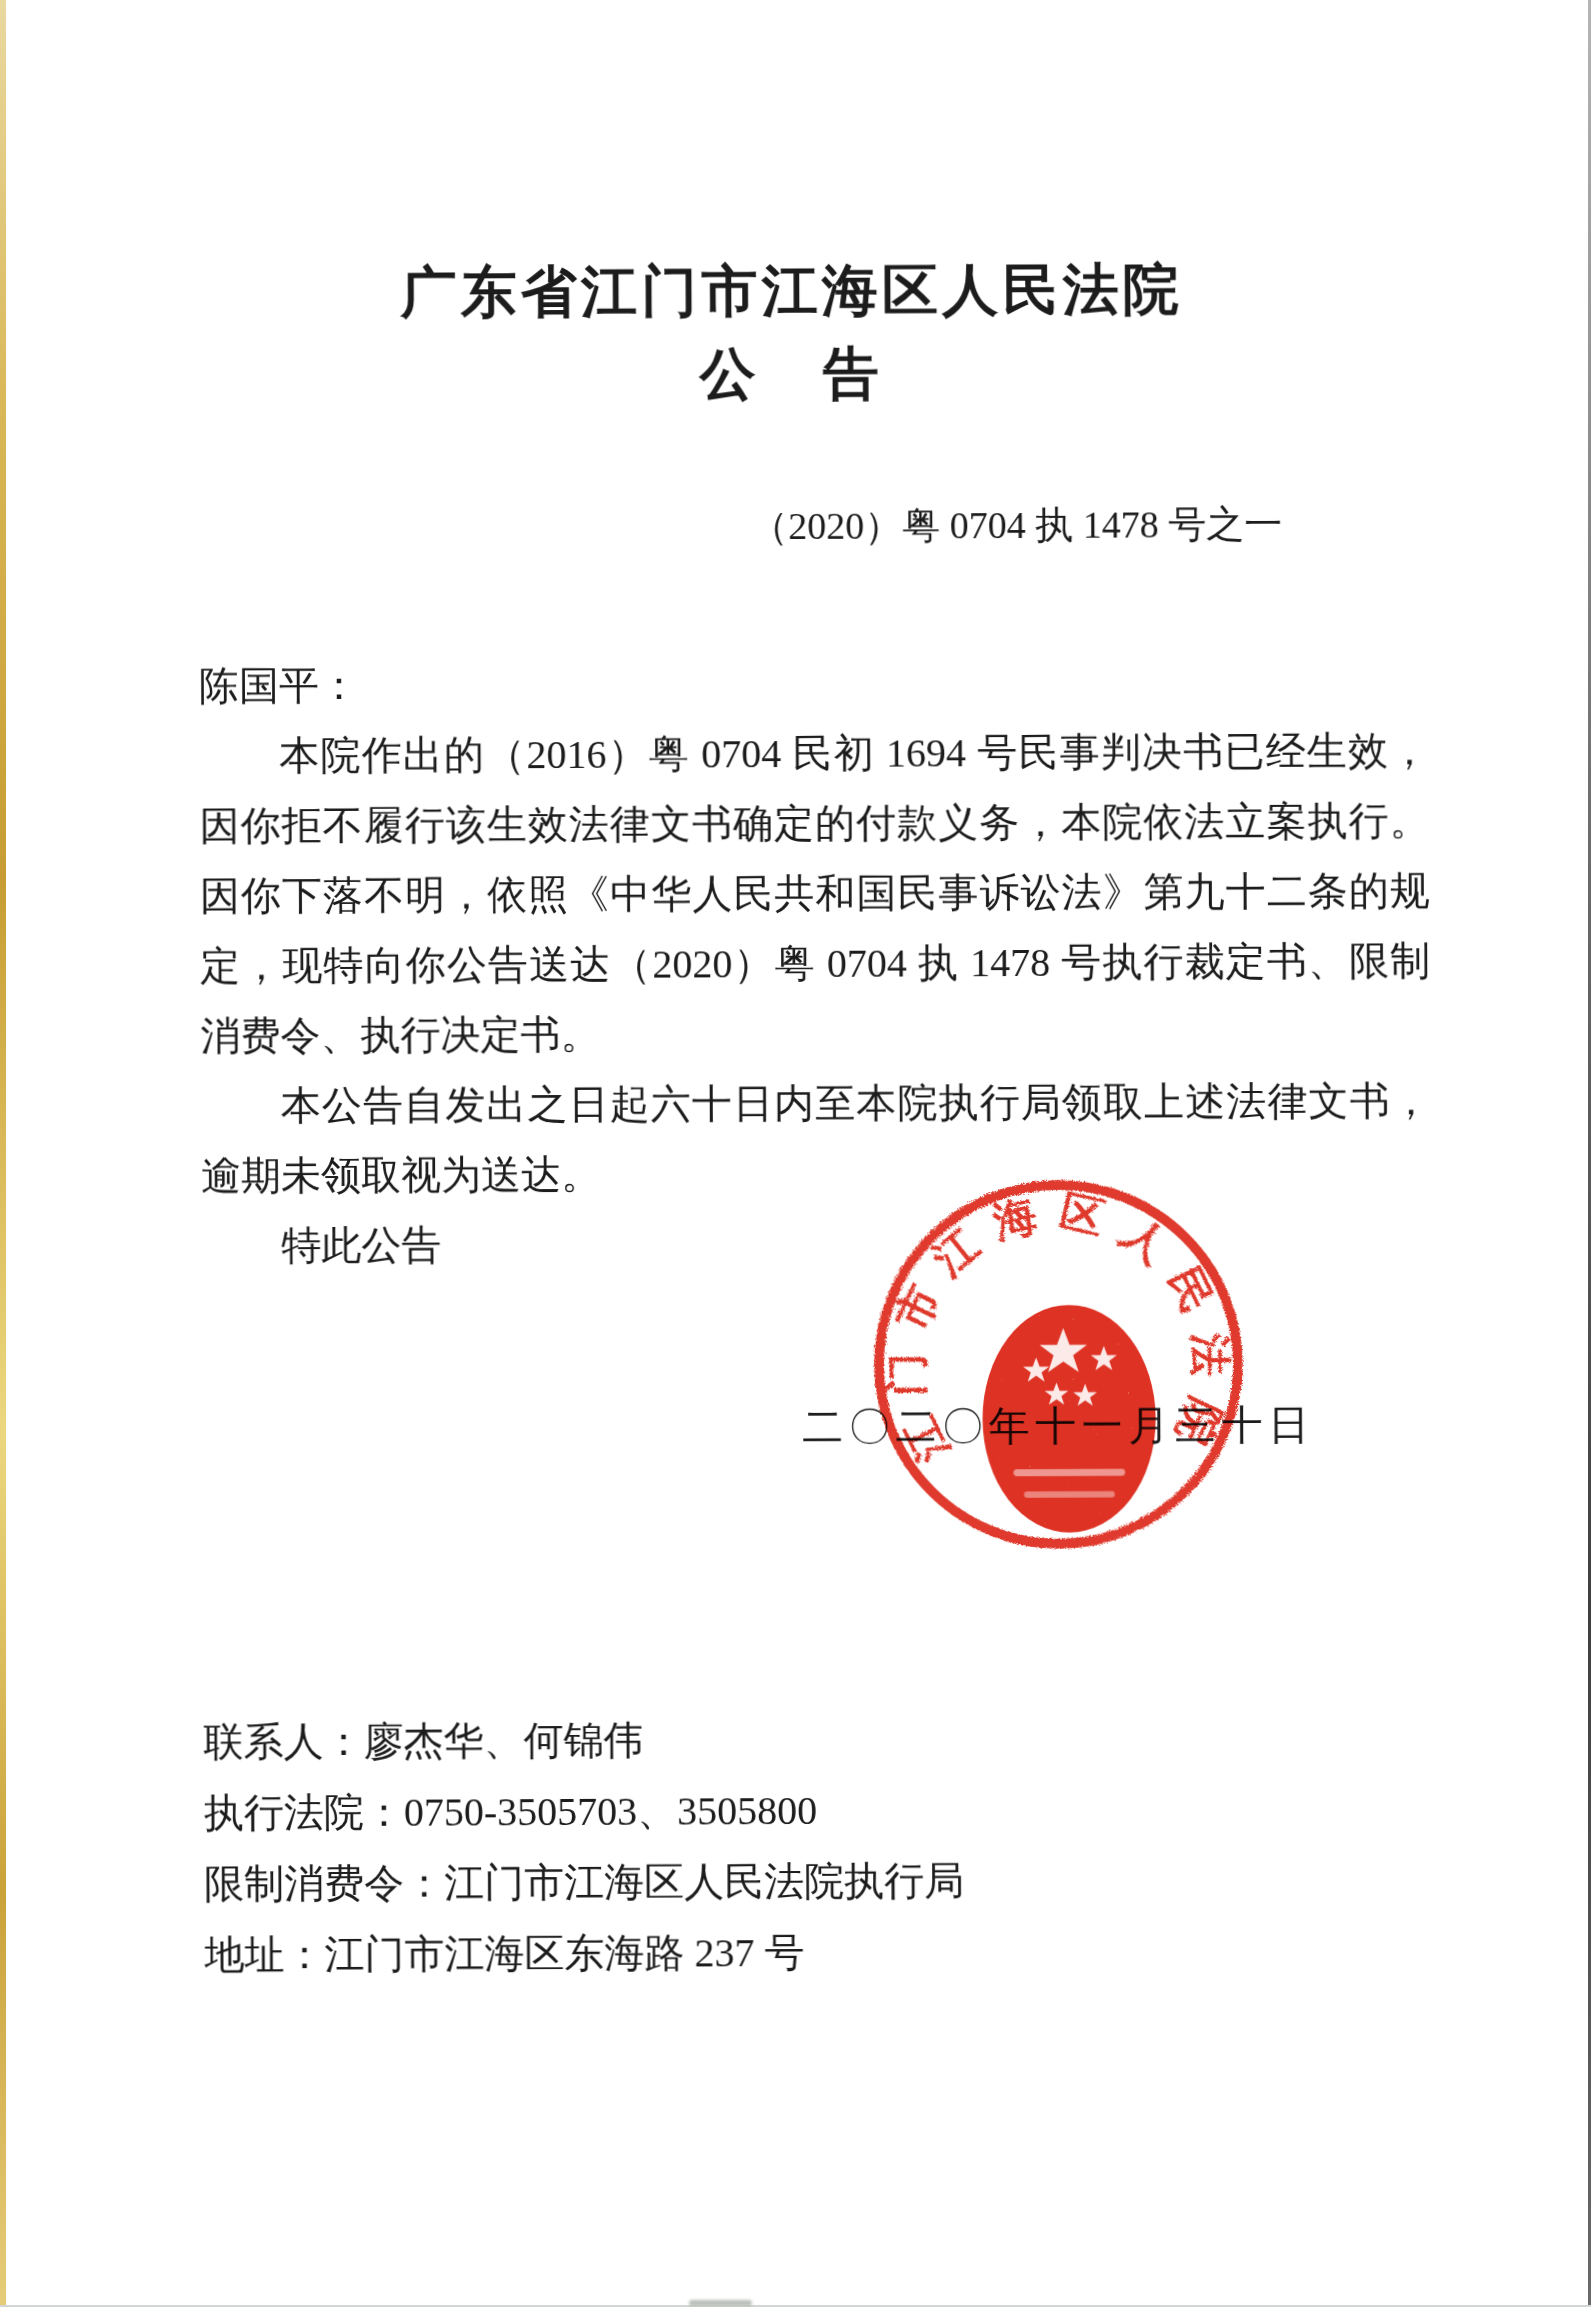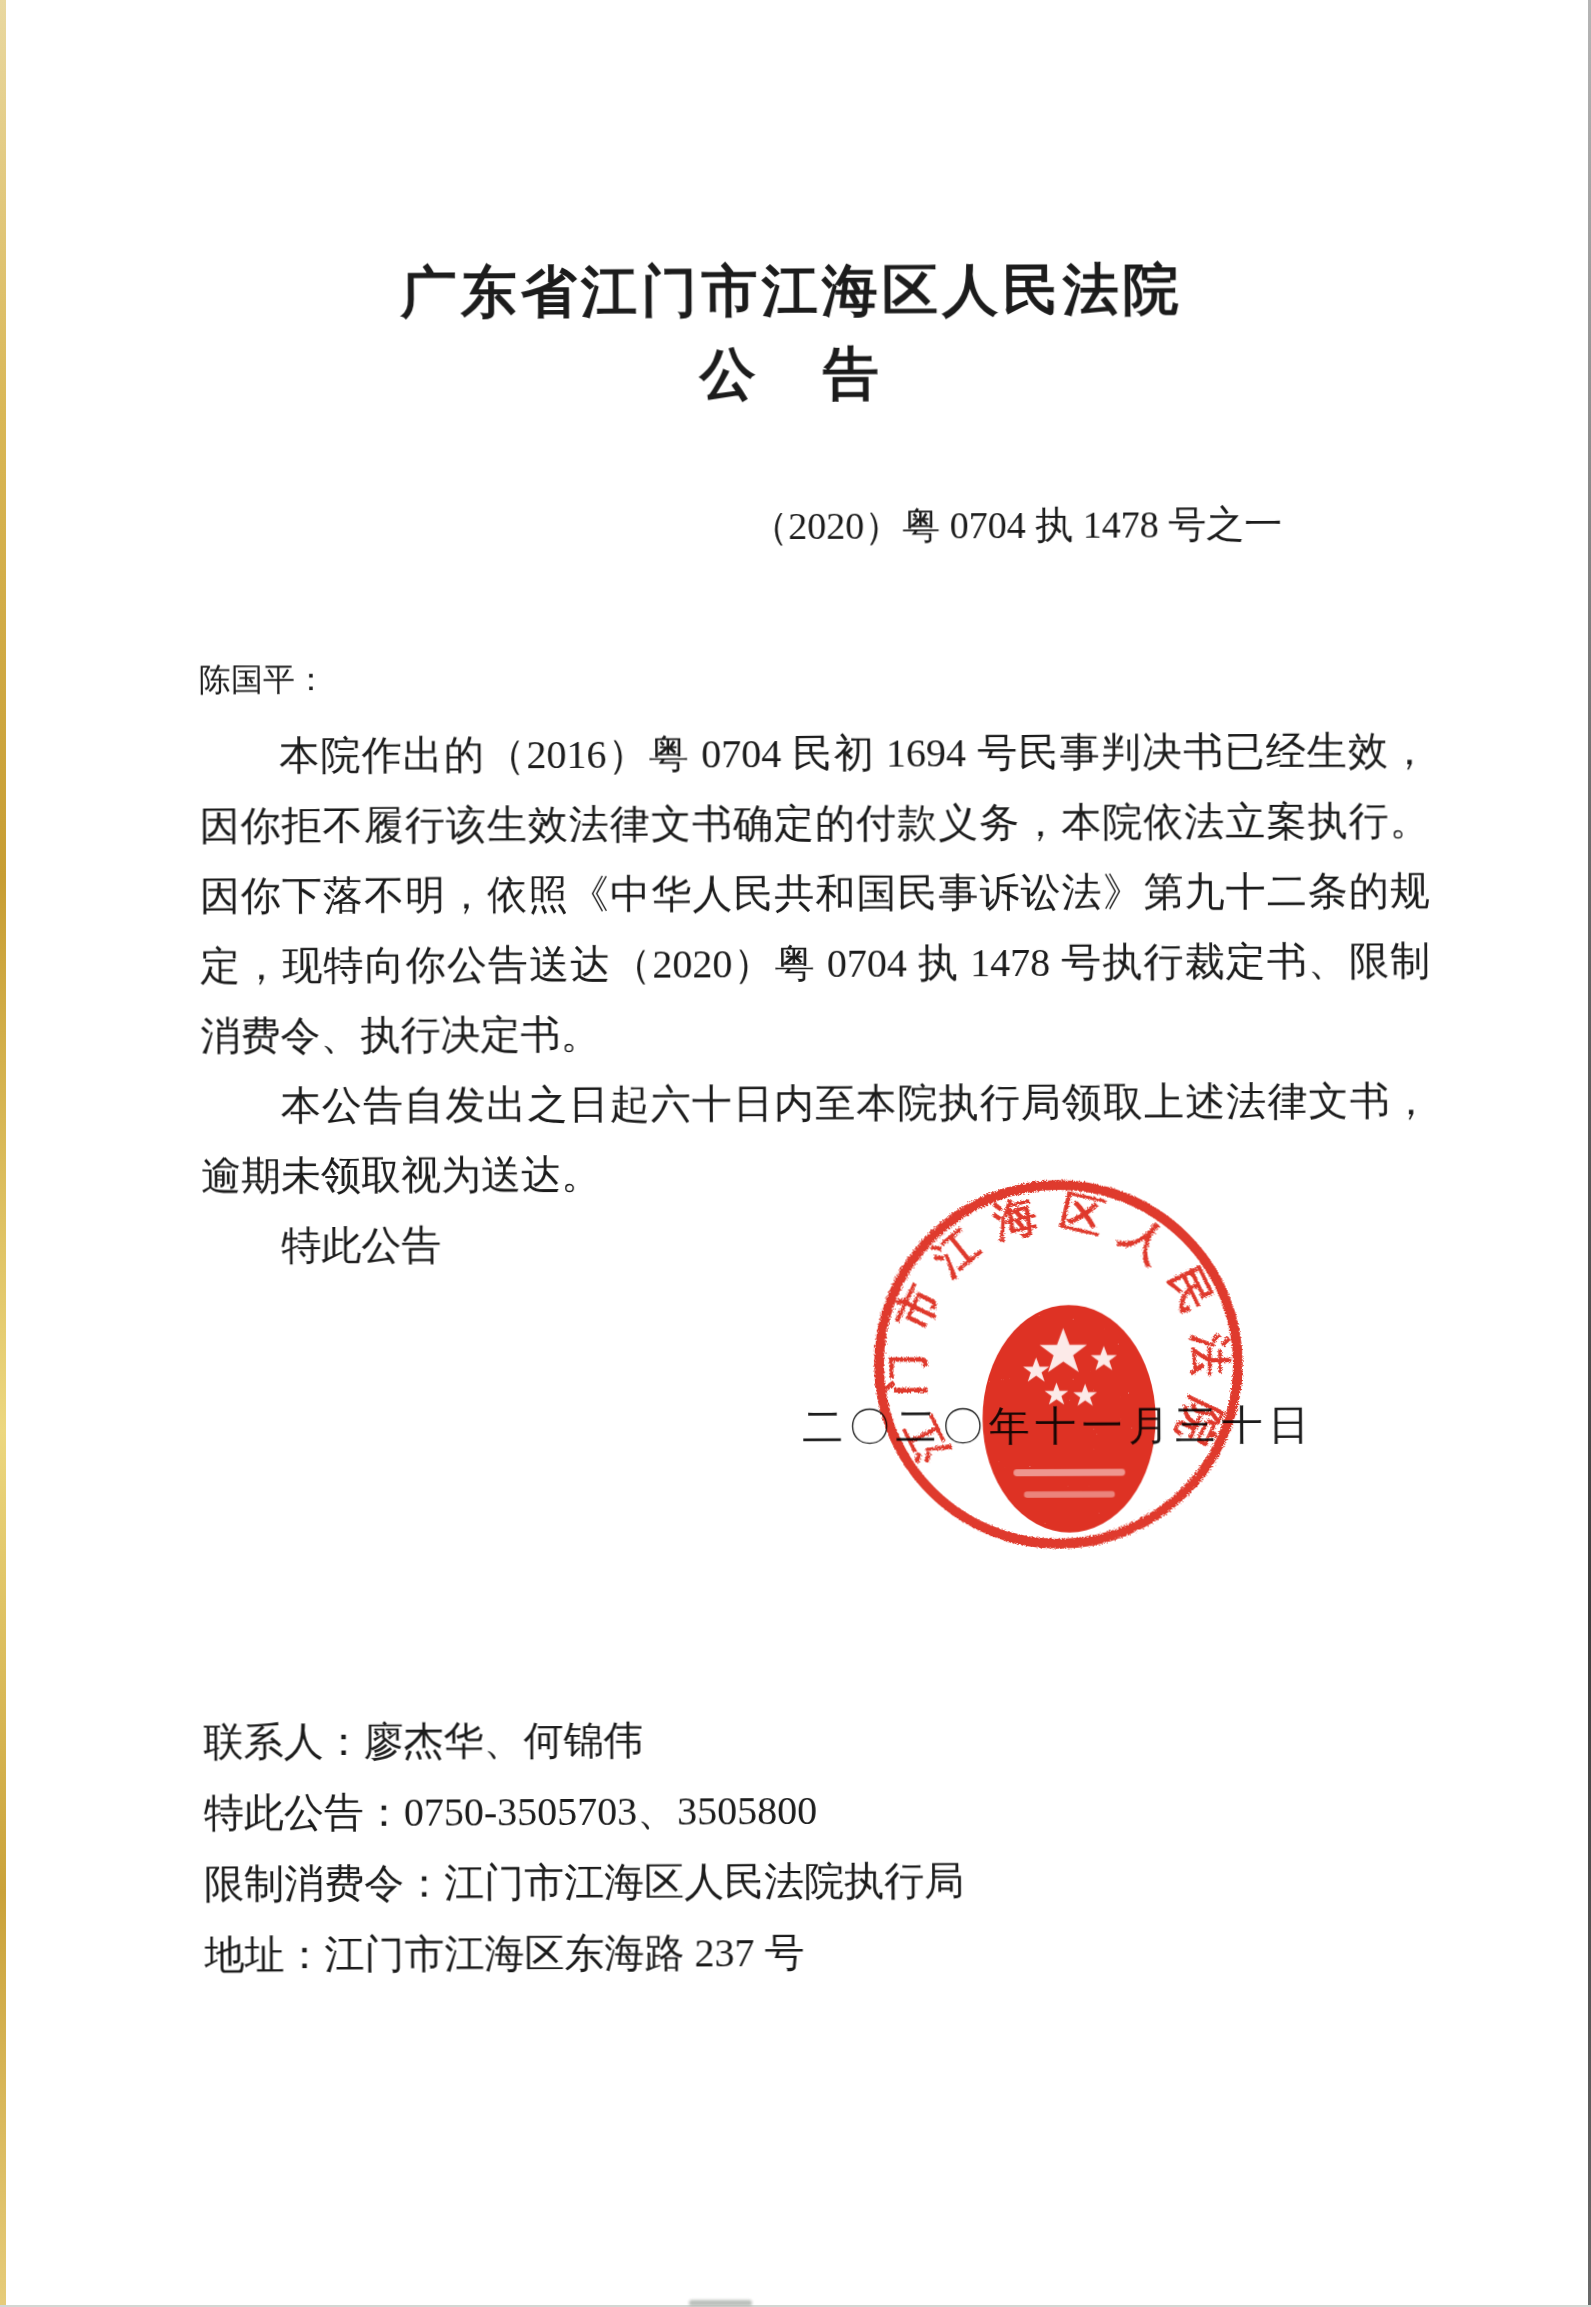--- a/index.html
+++ b/index.html
@@ -40,21 +40,21 @@
     margin: 0; text-align: center;
     font-size: 56px; font-weight: 700; letter-spacing: 5.6px;
   }
   .case-no {
     position: absolute; top: 501px; right: 0; width: 100%;
     text-align: right; padding-right: 306px; box-sizing: border-box;
     font-size: 38px;
   }
   .recipient {
     position: absolute; top: 656px; left: 201px;
-    font-size: 32px;
+    font-size: 40px;
   }
   .body-text {
     position: absolute; top: 719px; left: 201px; width: 1230px;
     font-size: 40px; line-height: 70px;
     text-align: justify;
   }
   .body-text p { margin: 0; text-indent: 2em; }
   .body-text p.closing { text-align: left; }
   .date {
     position: absolute; top: 1400px; left: 801px;
@@ -128,21 +128,21 @@
           <textPath href="#sealArc" startOffset="50%" text-anchor="middle">江门市江海区人民法院</textPath>
         </text>
       </svg>
     </div>
 
     <div class="contact">
       <div class="cline">
         <span class="clabel">联系人：</span><span>廖杰华、何锦伟</span>
       </div>
       <div class="cline">
-        <span class="clabel">特此公告：</span><span>0750-3505703、3505800</span>
+        <span class="clabel">执行法院：</span><span>0750-3505703、3505800</span>
       </div>
       <div class="cline">
         <span class="clabel">限制消费令：</span><span>江门市江海区人民法院执行局</span>
       </div>
       <div class="cline">
         <span class="clabel">地址：</span><span>江门市江海区东海路 237 号</span>
       </div>
     </div>
   </div>
 </div>

